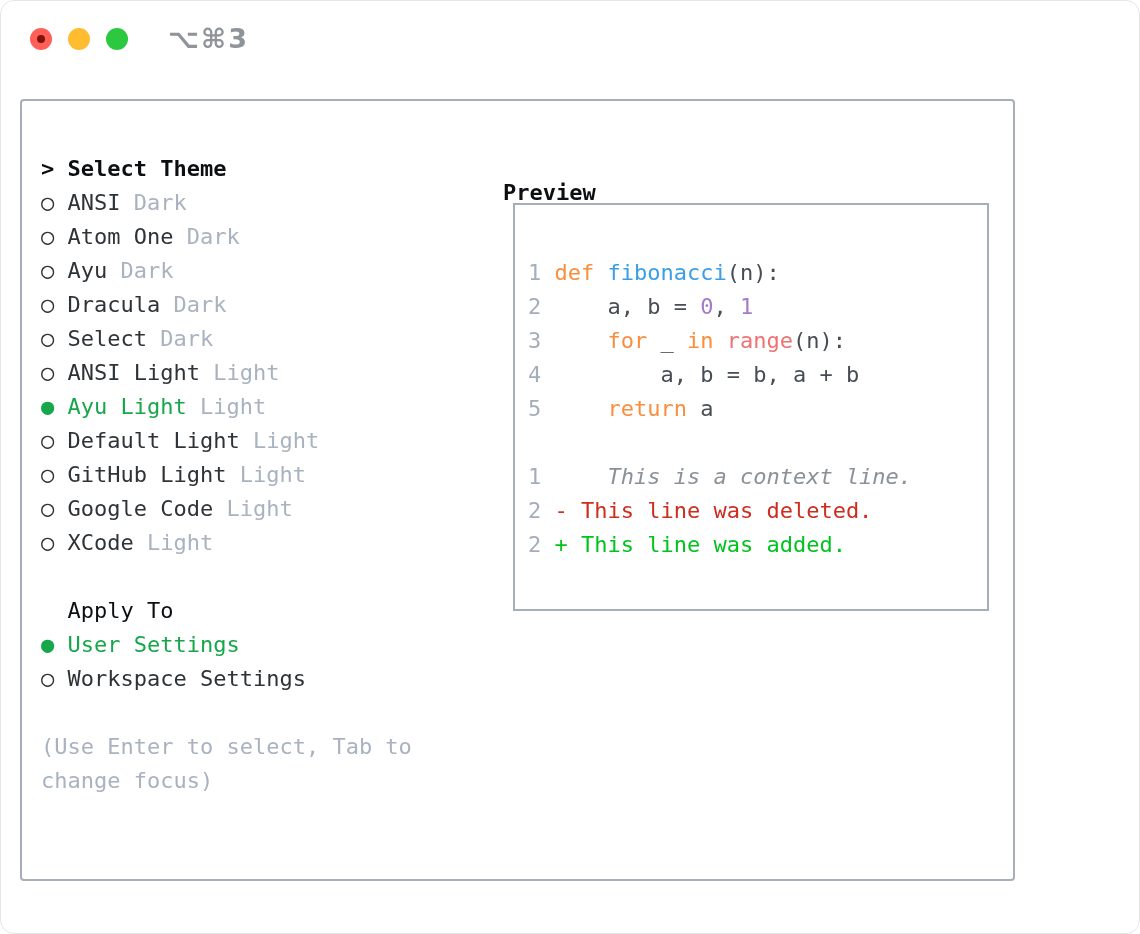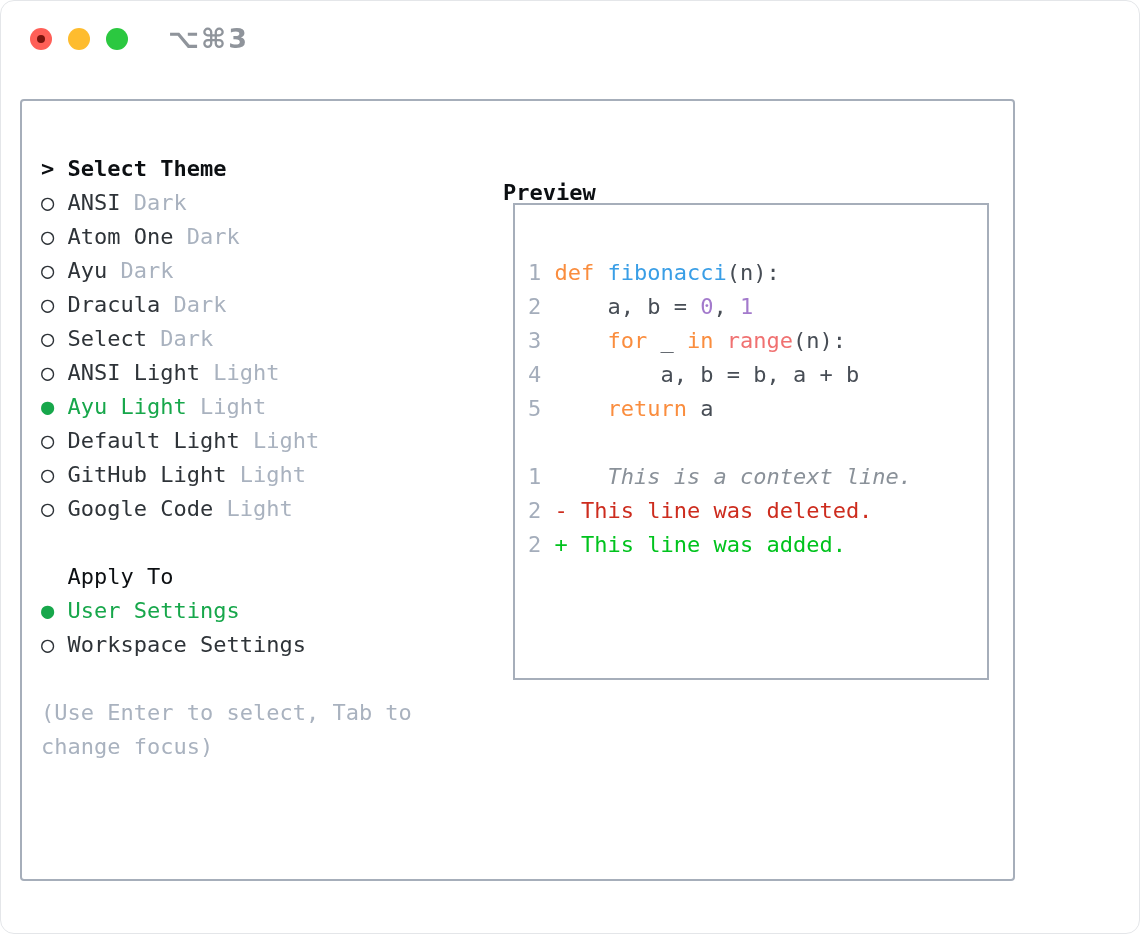--- a/index.html
+++ b/index.html
@@ -46,21 +46,21 @@
   .variant{color:var(--muted);text-align:center;}
   .sel .marker,.sel .theme-name,.sel .opt-label{color:var(--green);}
   .apply-header{color:var(--heading);}
   .help-row{color:var(--muted);}
   
   .preview-title{
     position:absolute;left:481px;top:51px;height:34px;line-height:34px;
     font-size:22px;font-weight:700;color:var(--heading);margin-top:24px;
   }
   .preview-box{
-    position:absolute;left:491px;top:102px;width:476px;height:477px;
+    position:absolute;left:491px;top:102px;width:476px;height:408px;
     border:2px solid var(--border);background:#fff;
   }
   .preview-lines{position:absolute;left:13px;top:51px;right:0;}
   .pline{height:34px;line-height:34px;font-size:22px;white-space:pre;}
   .pnum{display:inline-block;width:2ch;color:var(--linenum);}
 </style>
 </head>
 <body>
 
 <div class="window">
@@ -82,20 +82,21 @@
           <div class="row"><span class="marker">○</span><span class="theme-name">ANSI</span><span> </span><span class="variant">Dark</span></div>
           <div class="row"><span class="marker">○</span><span class="theme-name">Atom One</span><span> </span><span class="variant">Dark</span></div>
           <div class="row"><span class="marker">○</span><span class="theme-name">Ayu</span><span> </span><span class="variant">Dark</span></div>
           <div class="row"><span class="marker">○</span><span class="theme-name">Dracula</span><span> </span><span class="variant">Dark</span></div>
           <div class="row"><span class="marker">○</span><span class="theme-name">Select</span><span> </span><span class="variant">Dark</span></div>
           <div class="row"><span class="marker">○</span><span class="theme-name">ANSI Light</span><span> </span><span class="variant">Light</span></div>
           <div class="row sel"><span class="marker">●</span><span class="theme-name">Ayu Light</span><span> </span><span class="variant">Light</span></div>
           <div class="row"><span class="marker">○</span><span class="theme-name">Default Light</span><span> </span><span class="variant">Light</span></div>
           <div class="row"><span class="marker">○</span><span class="theme-name">GitHub Light</span><span> </span><span class="variant">Light</span></div>
           <div class="row"><span class="marker">○</span><span class="theme-name">Google Code</span><span> </span><span class="variant">Light</span></div>
+          <div class="row"><span class="marker">○</span><span class="theme-name">XCode</span><span> </span><span class="variant">Light</span></div>
         </div>
       <div class="row"></div>
       <div class="row apply-header"><span class="marker"></span><span>Apply To</span></div>
       <div id="apply-rows">
           <div class="row sel"><span class="marker">●</span><span class="opt-label">User Settings</span></div>
           <div class="row"><span class="marker">○</span><span class="opt-label">Workspace Settings</span></div>
         </div>
       <div class="row"></div>
       <div id="help-rows">
           <div class="row help-row">(Use Enter to select, Tab to</div>

